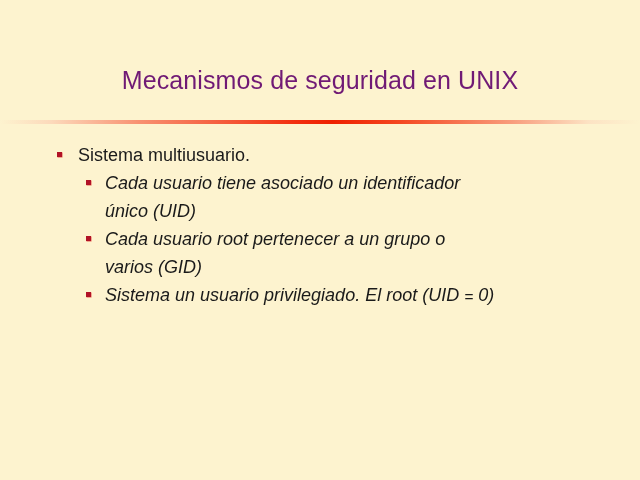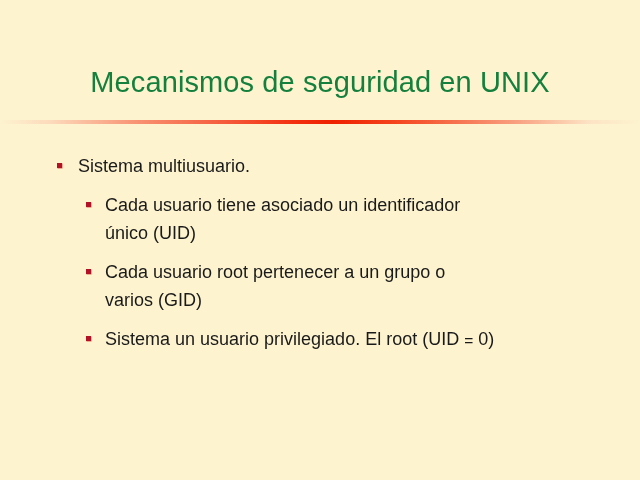--- a/index.html
+++ b/index.html
@@ -23,24 +23,24 @@
     box-sizing: border-box;
   }
 
   
   .slide-title {
     position: absolute;
     left: 0;
     top: 66px;
     width: 640px;
     text-align: center;
-    font-size: 29px;
+    font-size: 25px;
     font-weight: 400;
     letter-spacing: 0.1px;
-    color: #15803d;
+    color: #701a75;
     line-height: 1.15;
     white-space: nowrap;
   }
 
   
   .title-rule {
     position: absolute;
     left: 0;
     top: 120px;
     width: 640px;
@@ -86,35 +86,35 @@
     background: #b11226;
     box-shadow: 0.5px 0.5px 0 0 #e8614f;
   }
 
   
   .lvl2 {
     padding-left: 105px;
     font-size: 18px;
     line-height: 28px;
     min-height: 28px;
+    font-style: italic;
   }
   .lvl2 > .bullet-mark {
     position: absolute;
     left: 86px;
     top: 11px;
     width: 5px;
     height: 5px;
     background: #b11226;
     box-shadow: 0.5px 0.5px 0 0 #e8614f;
   }
 
   .bullet-text {
     display: block;
     white-space: pre-wrap;
-    margin-top: 11px;
   }
 
   .small-eq {
     font-size: 15.5px;
     position: relative;
     top: 1px;
   }
 </style>
 </head>
 <body>

